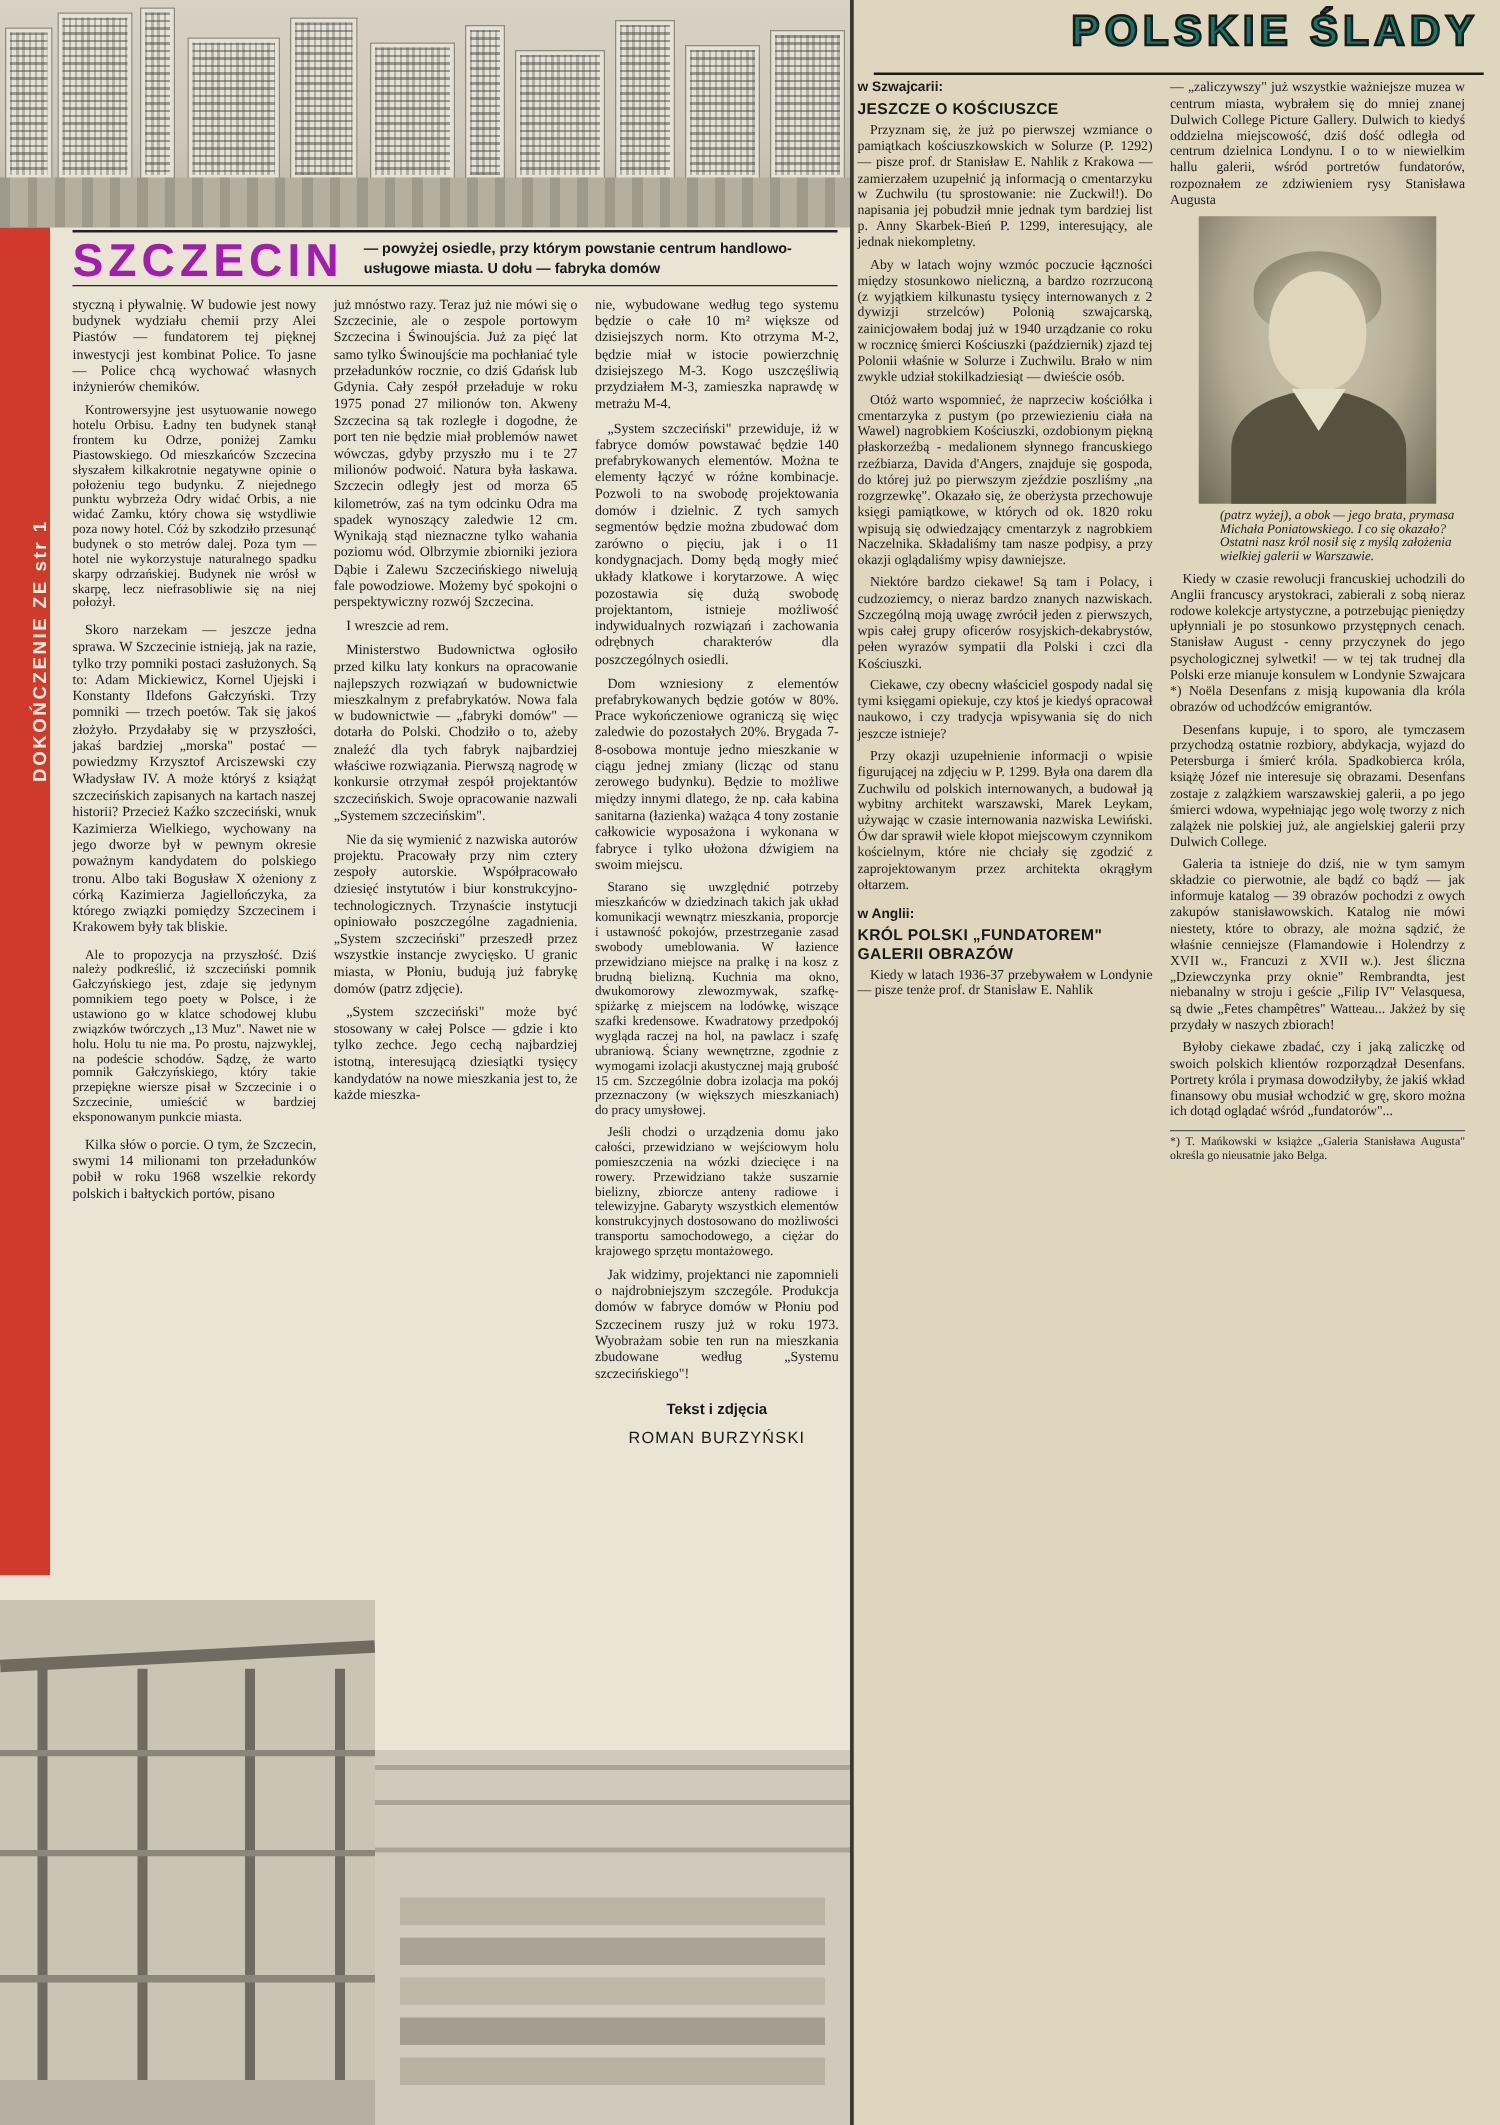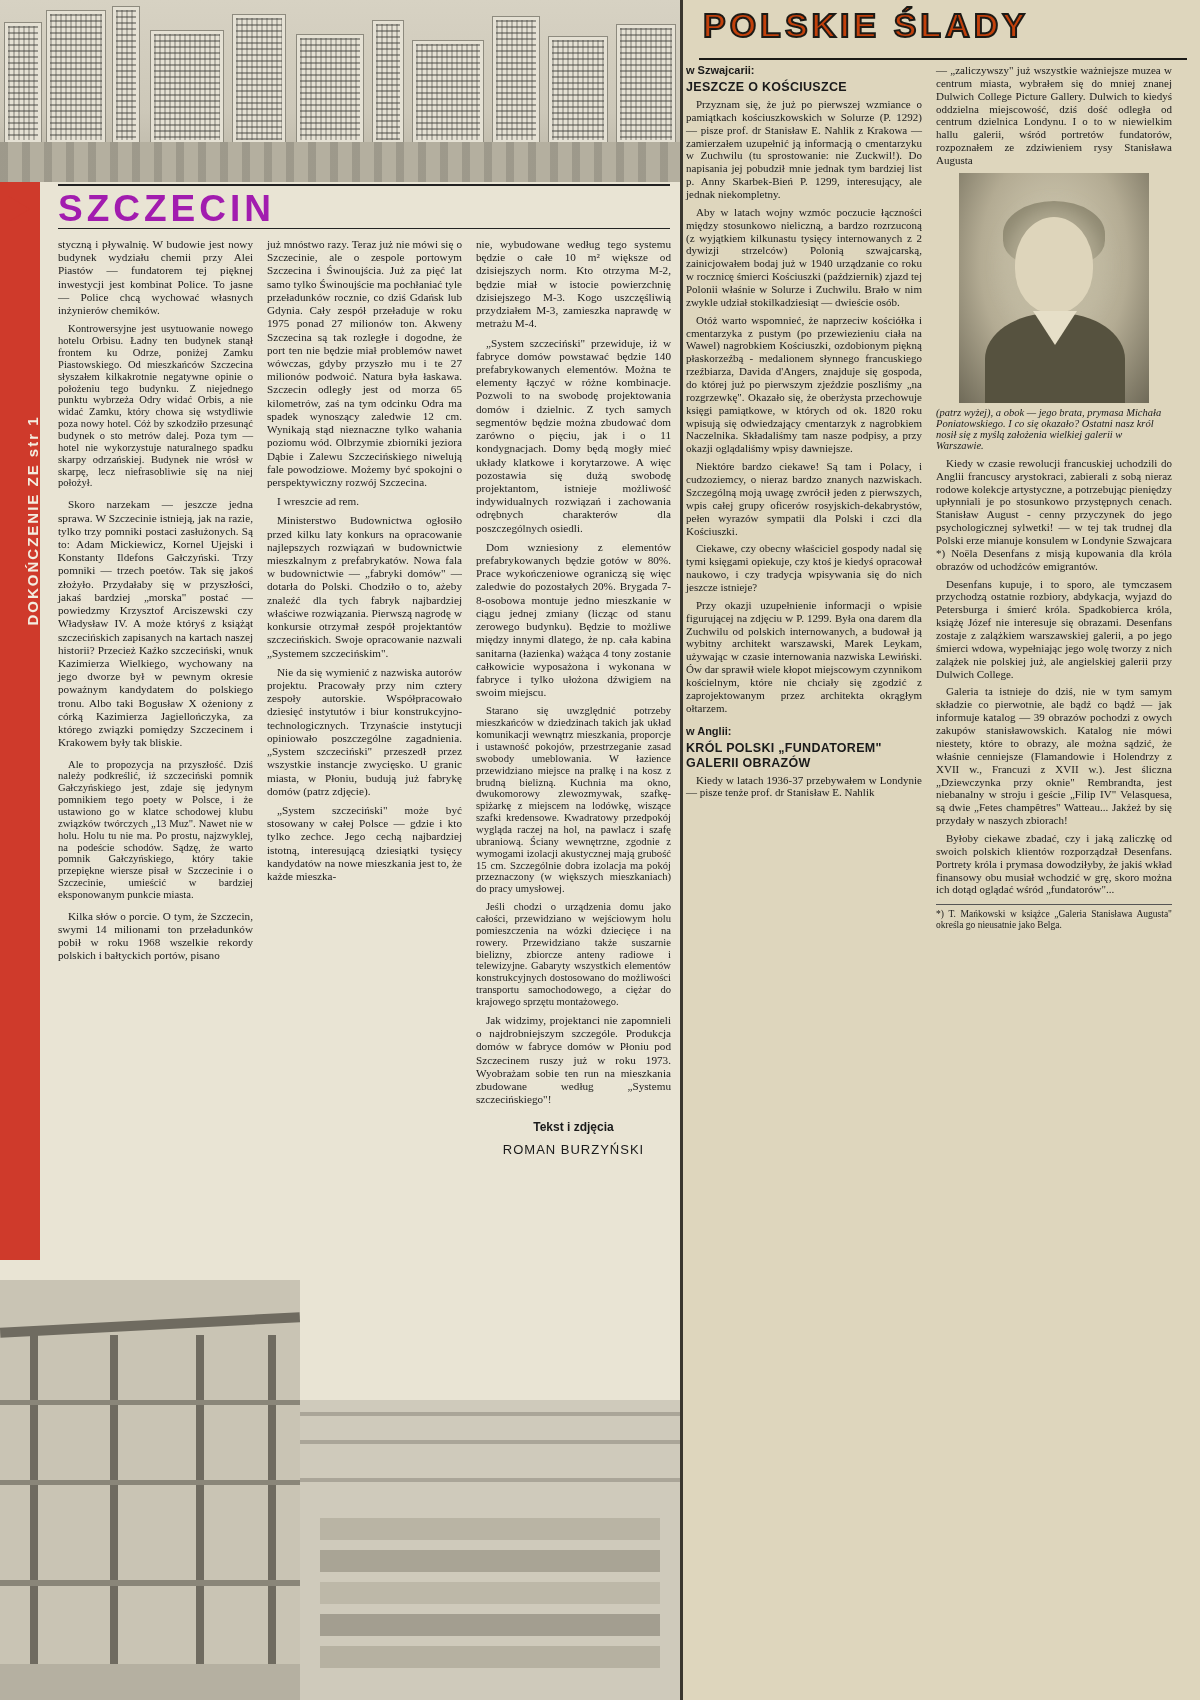--- a/index.html
+++ b/index.html
@@ -98,23 +98,23 @@
   .right{
     width:520px;height:1700px;position:relative;
     background:#ded6bd;
     box-sizing:border-box;
     border-left:3px solid #3a372f;
   }
   .ps-title{
     position:absolute;left:20px;top:6px;width:480px;height:46px;
     font-family:"Liberation Sans",sans-serif;
     font-size:34px;font-weight:bold;letter-spacing:4px;
-    color:#c2410c;
+    color:#0f766e;
     -webkit-text-stroke:2px #1b1a16;
-    text-align:left;
+    text-align:right;
   }
   .ps-rule{position:absolute;left:16px;top:58px;width:488px;height:2px;background:#1b1a16;}
 
   .ps-cols{
     position:absolute;left:3px;top:64px;width:486px;height:1620px;
     display:flex;gap:14px;
   }
   .ps-col{width:236px;}
   .ps-col h3{
     margin:4px 0 3px 0;font-family:"Liberation Sans",sans-serif;
@@ -141,21 +141,21 @@
   .portrait .body{
     position:absolute;left:26px;top:140px;width:140px;height:96px;border-radius:48% 48% 0 0;
     background:#56523f;
   }
   .portrait .collar{
     position:absolute;left:74px;top:138px;width:44px;height:34px;background:#e6dfc8;
     clip-path:polygon(50% 100%,0 0,100% 0);
   }
   .cap{font-size:10.5px;text-align:left;margin:2px 0 6px 0;}
   .footnote{font-size:9.5px;line-height:1.15;text-align:justify;margin-top:8px;border-top:1px solid #555;padding-top:4px;}
-  .ital{font-style:italic;}
+  .ital{font-style:italic;margin-left:40px;}
 </style>
 </head>
 <body>
 
 <div class="page">
 
   <div class="left">
 
     <div class="photo-top">
       <div class="sky"></div>
@@ -174,20 +174,21 @@
     </div>
 
     <div class="redbar">
       <div class="vert">DOKOŃCZENIE ZE str 1</div>
     </div>
     <div class="arrow" style="top:196px;left:8px;"></div>
 
     <div class="hr-top"></div>
     <div class="headline">
       <h1>SZCZECIN</h1>
+      <div class="sub">— powyżej osiedle, przy którym powstanie centrum handlowo-usługowe miasta. U dołu — fabryka domów</div>
     </div>
     <div class="hr-bot"></div>
 
     <div class="cols">
       <div class="col">
         <p class="first">styczną i pływalnię. W budowie jest nowy budynek wydziału chemii przy Alei Piastów — fundatorem tej pięknej inwestycji jest kombinat Police. To jasne — Police chcą wychować własnych inżynierów chemików.</p>
         <p class="tight">Kontrowersyjne jest usytuowanie nowego hotelu Orbisu. Ładny ten budynek stanął frontem ku Odrze, poniżej Zamku Piastowskiego. Od mieszkańców Szczecina słyszałem kilkakrotnie negatywne opinie o położeniu tego budynku. Z niejednego punktu wybrzeża Odry widać Orbis, a nie widać Zamku, który chowa się wstydliwie poza nowy hotel. Cóż by szkodziło przesunąć budynek o sto metrów dalej. Poza tym — hotel nie wykorzystuje naturalnego spadku skarpy odrzańskiej. Budynek nie wrósł w skarpę, lecz niefrasobliwie się na niej położył.</p>
         <p class="spaced">Skoro narzekam — jeszcze jedna sprawa. W Szczecinie istnieją, jak na razie, tylko trzy pomniki postaci zasłużonych. Są to: Adam Mickiewicz, Kornel Ujejski i Konstanty Ildefons Gałczyński. Trzy pomniki — trzech poetów. Tak się jakoś złożyło. Przydałaby się w przyszłości, jakaś bardziej „morska" postać — powiedzmy Krzysztof Arciszewski czy Władysław IV. A może któryś z książąt szczecińskich zapisanych na kartach naszej historii? Przecież Kaźko szczeciński, wnuk Kazimierza Wielkiego, wychowany na jego dworze był w pewnym okresie poważnym kandydatem do polskiego tronu. Albo taki Bogusław X ożeniony z córką Kazimierza Jagiellończyka, za którego związki pomiędzy Szczecinem i Krakowem były tak bliskie.</p>
         <p class="tight spaced">Ale to propozycja na przyszłość. Dziś należy podkreślić, iż szczeciński pomnik Gałczyńskiego jest, zdaje się jedynym pomnikiem tego poety w Polsce, i że ustawiono go w klatce schodowej klubu związków twórczych „13 Muz". Nawet nie w holu. Holu tu nie ma. Po prostu, najzwyklej, na podeście schodów. Sądzę, że warto pomnik Gałczyńskiego, który takie przepiękne wiersze pisał w Szczecinie i o Szczecinie, umieścić w bardziej eksponowanym punkcie miasta.</p>
         <p class="spaced">Kilka słów o porcie. O tym, że Szczecin, swymi 14 milionami ton przeładunków pobił w roku 1968 wszelkie rekordy polskich i bałtyckich portów, pisano</p>

